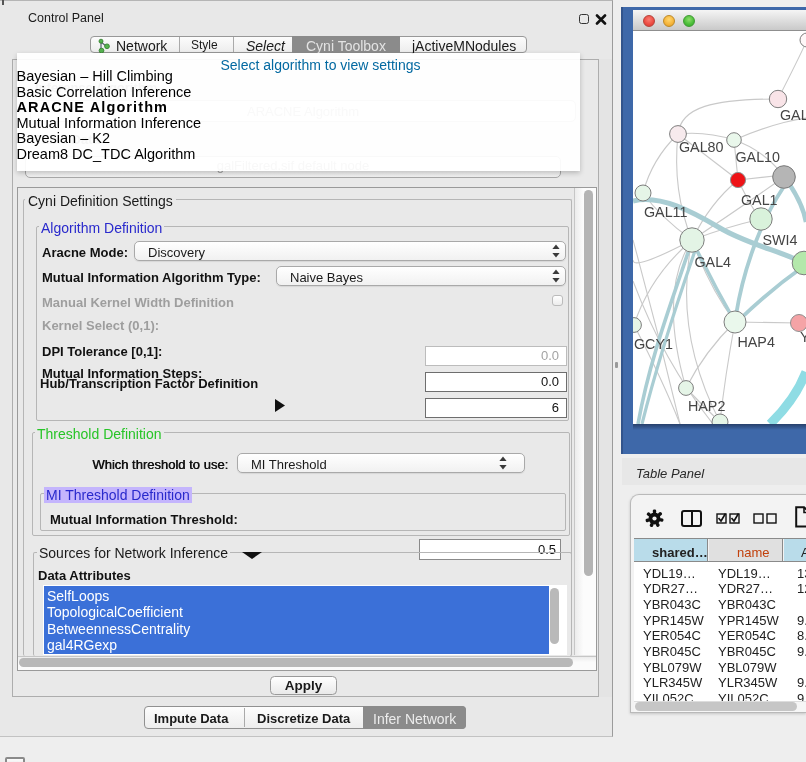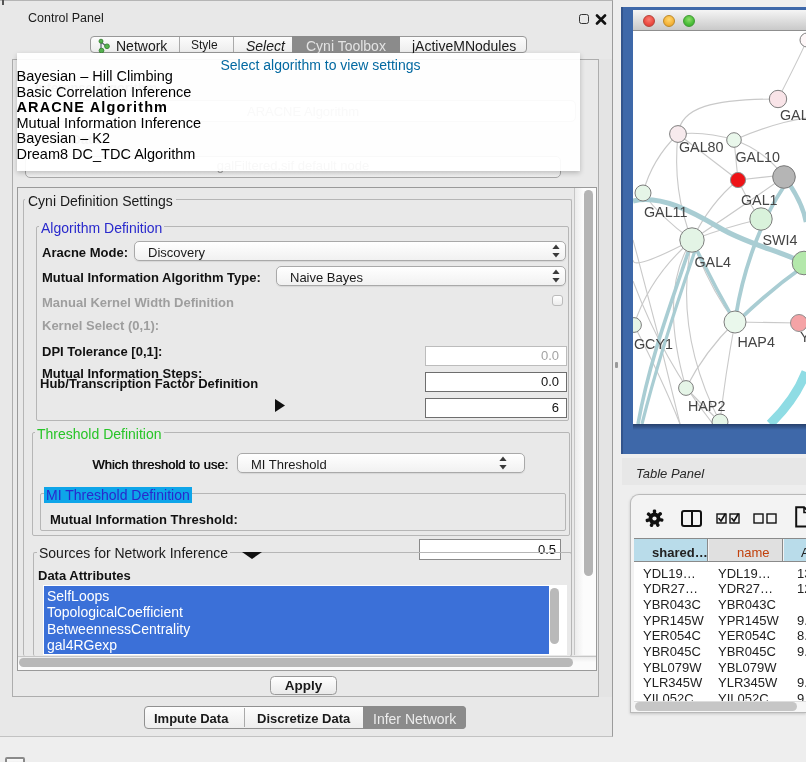--- a/index.html
+++ b/index.html
@@ -99,21 +99,21 @@
 <div class="lbl" style="left:60px;top:457px;width:168px;text-align:right;font-weight:normal;text-shadow:0.5px 0 0 #111;">Which threshold to use:</div>
 <div class="combo" style="left:237px;top:453px;width:288px;height:20px;">
     <span style="position:absolute;left:13px;top:3px;">MI Threshold</span>
   </div>
 <svg class="abs" style="left:498px;top:456px;" width="10" height="14" viewBox="0 0 10 14">
     <path d="M5 0.5 L8.6 5 L1.4 5 Z" fill="#3a3a3a"></path>
     <path d="M5 13.5 L8.6 9 L1.4 9 Z" fill="#3a3a3a"></path>
   </svg>
 
 <div class="groupbox" style="left:40px;top:493px;width:526px;height:38px;"></div>
-<div class="gtitle" style="left:44px;top:487px;color:#2929cc;background:#0ea5e9;padding:0 2px;">MI Threshold Definition</div>
+<div class="gtitle" style="left:44px;top:487px;color:#2929cc;background:#c4b5fd;padding:0 2px;">MI Threshold Definition</div>
 
 <div class="lbl" style="left:50px;top:512px;">Mutual Information Threshold:</div>
 <div class="field" style="left:419px;top:507px;width:142px;height:21px;border:1px solid #8a8a8a;color:#111;line-height:19px;padding-right:4px;">0.5</div>
 
 <div class="groupbox" style="left:33px;top:552px;width:539px;height:104px;border-bottom:none;"></div>
 <div class="gtitle" style="left:37px;top:544.5px;color:#1a1a1a;background:#e9e9e9;padding:0 2px;">Sources for Network Inference</div>
 <svg class="abs" style="left:241px;top:551px;" width="22" height="9" viewBox="0 0 22 9">
     <path d="M1 1 L21 1 L11 8 Z" fill="#111"></path>
   </svg>
 

